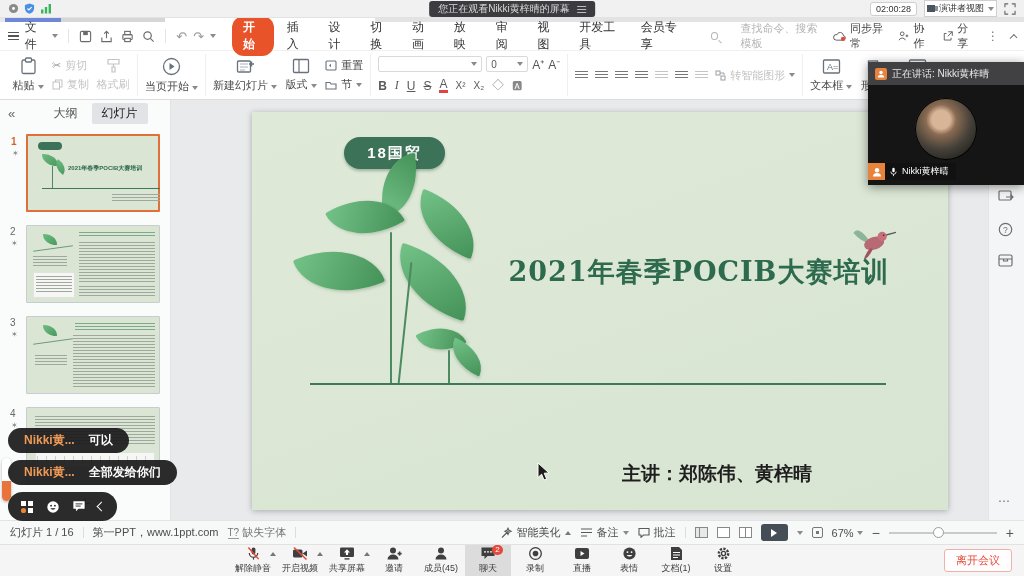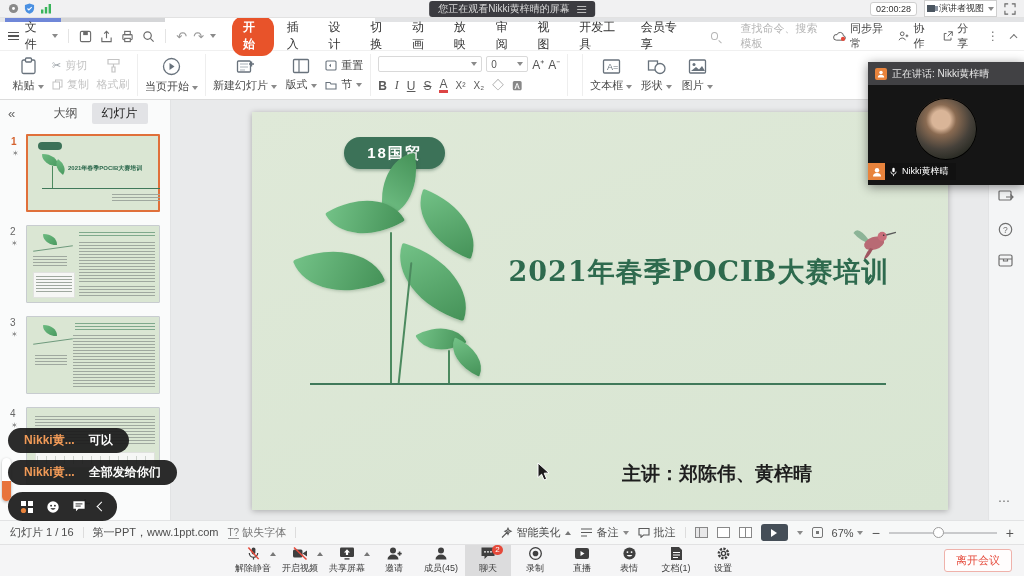--- a/index.html
+++ b/index.html
@@ -338,20 +338,38 @@
           <span style="border-bottom:3px solid #d44;line-height:11px">A</span>
           <span style="font-size:10px">X²</span>
           <span style="font-size:10px">X₂</span>
           <span style="color:#888">◇</span>
           <span style="color:#888;font-size:11px">🅰</span>
         </div>
       </div>
     </div>
     <div class="rgroup">
       <div class="rcol">
+        <div style="display:flex;align-items:center;gap:7px">
+          <span class="li"></span>
+          <span class="li"></span>
+          <span class="li"></span>
+          <span class="li"></span>
+          <span class="li dim"></span>
+          <span class="li"></span>
+          <span class="li dim"></span>
+          <span class="rsm">
+              <svg width="11" height="11" viewBox="0 0 11 11">
+                <rect x="1" y="1" width="4" height="4" fill="none" stroke="#9aa0a6"></rect>
+                <rect x="6" y="6" width="4" height="4" fill="none" stroke="#9aa0a6"></rect>
+                <path d="M5 3 h4 v2" fill="none" stroke="#9aa0a6"></path>
+              </svg>
+              <span class="dis">转智能图形</span> 
+              <span class="dd"></span>
+            </span>
+        </div>
       </div>
     </div>
     <div class="rgroup" style="border-right:none">
       <div class="rbig">
         <svg class="rsvg" width="19" height="17" viewBox="0 0 19 17">
             <rect x="1.5" y="2" width="16" height="13" rx="1" fill="none" stroke="#68727c" stroke-width="1.3"></rect>
             <text x="5" y="12" font-size="9" fill="#68727c" font-family="Liberation Sans,sans-serif">A=</text>
           </svg>
         <span><span>文本框</span> <span class="dd"></span></span>
       </div>

